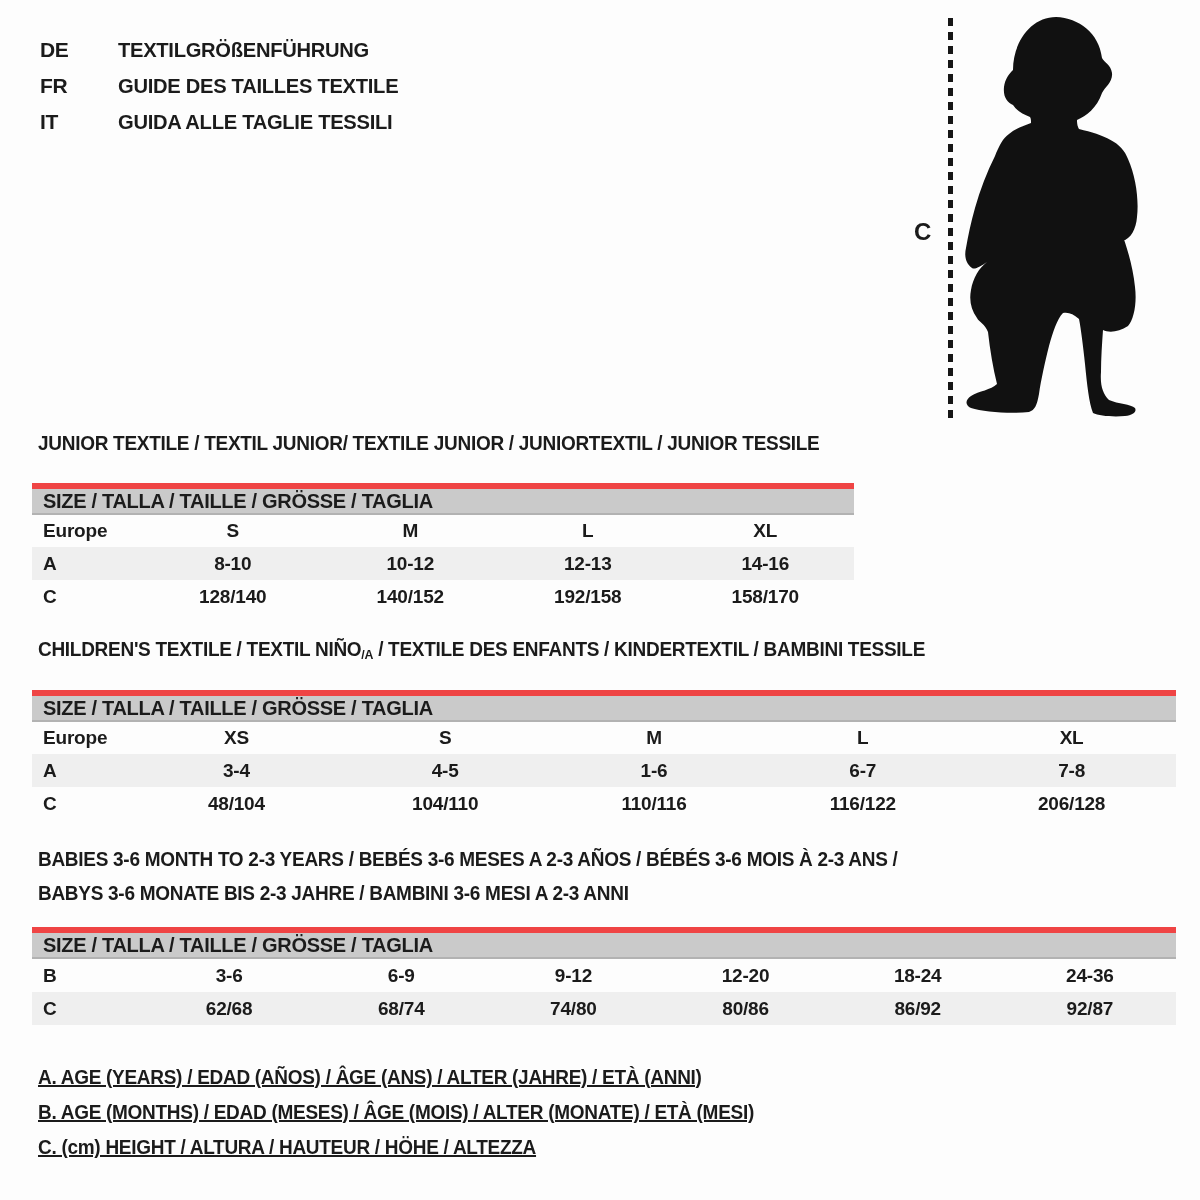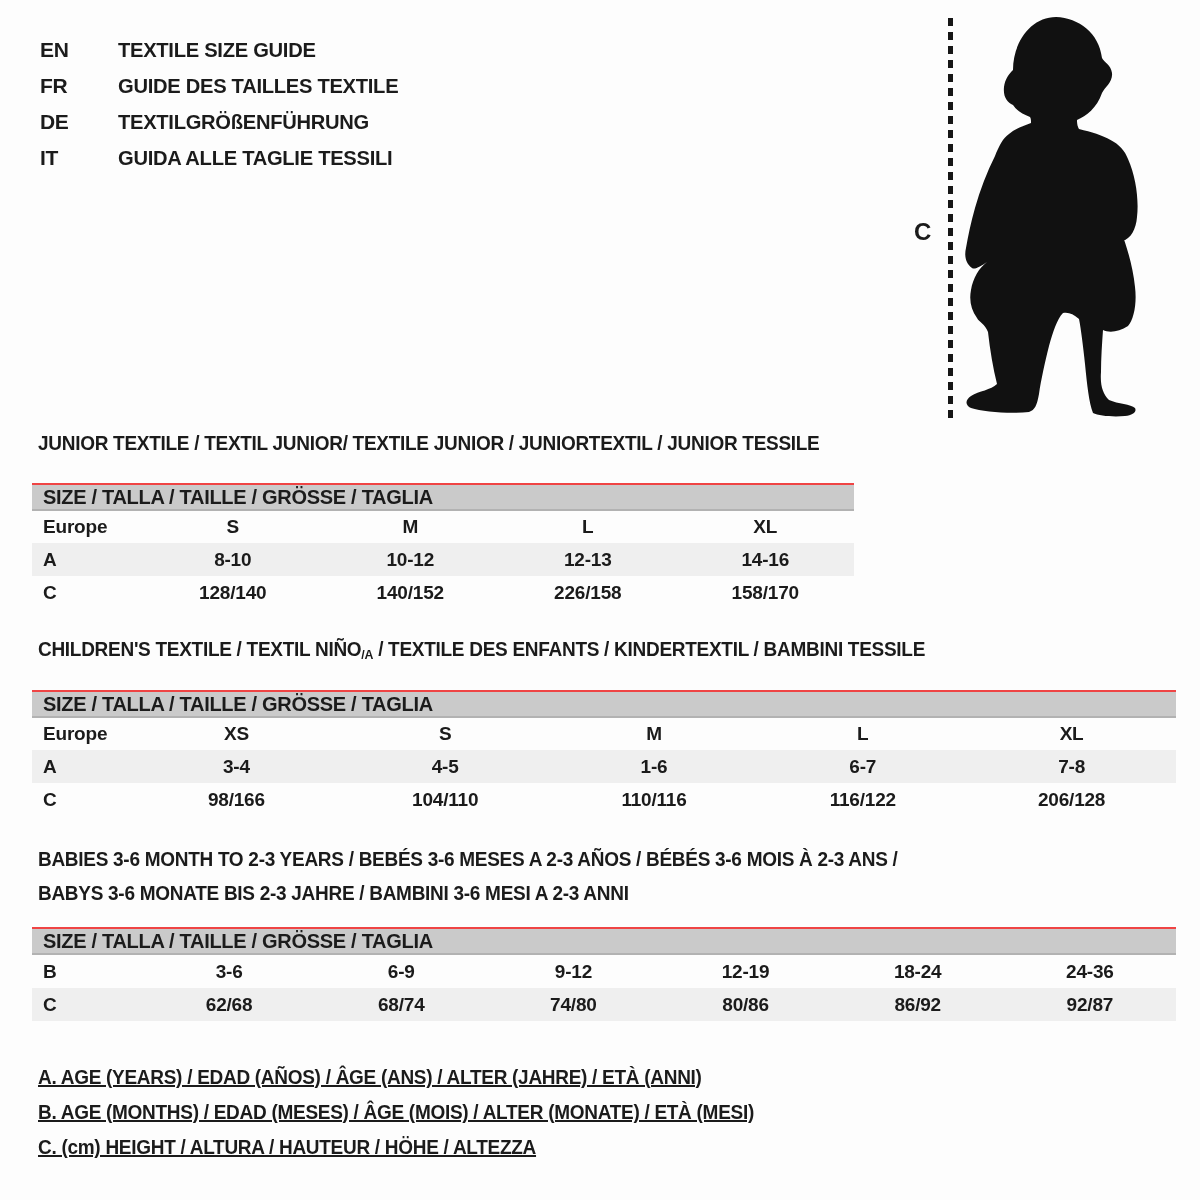--- a/index.html
+++ b/index.html
@@ -30,21 +30,21 @@
     letter-spacing:-0.3px;white-space:nowrap;
     transform:scaleX(0.95);transform-origin:left center;}
   .sec-title .sub{font-size:13px;position:relative;top:3px;}
   .babies-title{line-height:34px;}
 
   
   table.size-table{position:absolute;border-collapse:collapse;table-layout:fixed;
     font-size:19px;font-weight:bold;color:#1b1b1b;}
   table.size-table th.band{
     text-align:left;padding:0 0 0 11px;height:24px;
-    background:#cacaca;border-top:2px solid #ef4444;border-bottom:2px solid #b2b2b2;
+    background:#cacaca;border-top:6px solid #ef4444;border-bottom:2px solid #b2b2b2;
     font-size:20px;font-weight:bold;letter-spacing:-0.3px;}
   table.size-table td{text-align:center;padding:0;height:33px;vertical-align:middle;
     letter-spacing:-0.2px;}
   table.size-table tr.head-row td{height:32px;}
   table.size-table td.lbl{text-align:left;padding-left:11px;}
   table.size-table tr.alt{background:#efefef;}
 
   #junior-table{left:32px;top:483px;width:822px;}
   #children-table{left:32px;top:690px;width:1144px;}
   #babies-table{left:32px;top:927px;width:1144px;}
@@ -54,30 +54,26 @@
   .legend-line{font-size:20px;font-weight:bold;letter-spacing:-0.3px;line-height:35px;
     white-space:nowrap;transform:scaleX(0.95);transform-origin:left center;}
 </style>
 </head>
 <body>
 
 <div id="page">
 
   <div class="lang-block">
     <div class="lang-row">
-      <span class="lang-code">EN</span>
-      <span class="lang-label">TEXTILE SIZE GUIDE</span>
+      <span class="lang-code">DE</span>
+      <span class="lang-label">TEXTILGRÖßENFÜHRUNG</span>
     </div>
     <div class="lang-row">
       <span class="lang-code">FR</span>
       <span class="lang-label">GUIDE DES TAILLES TEXTILE</span>
-    </div>
-    <div class="lang-row">
-      <span class="lang-code">DE</span>
-      <span class="lang-label">TEXTILGRÖßENFÜHRUNG</span>
     </div>
     <div class="lang-row">
       <span class="lang-code">IT</span>
       <span class="lang-label">GUIDA ALLE TAGLIE TESSILI</span>
     </div>
   </div>
 
   <div class="dotted-line"></div>
   <div class="figure-label">C</div>
   <svg class="toddler" width="182" height="405" viewBox="0 0 180 405" aria-hidden="true">
@@ -156,21 +152,21 @@
         <td class="lbl">A</td>
         <td>8-10</td>
         <td>10-12</td>
         <td>12-13</td>
         <td>14-16</td>
       </tr>
       <tr>
         <td class="lbl">C</td>
         <td>128/140</td>
         <td>140/152</td>
-        <td>226/158</td>
+        <td>192/158</td>
         <td>158/170</td>
       </tr>
     </tbody>
   </table>
 
   <div class="sec-title" style="top:638px;">
     <span>CHILDREN'S TEXTILE / TEXTIL NIÑO</span><span class="sub">/A</span><span> / TEXTILE DES ENFANTS / KINDERTEXTIL / BAMBINI TESSILE</span>
   </div>
 
   <table class="size-table" id="children-table">
@@ -199,21 +195,21 @@
       <tr class="alt">
         <td class="lbl">A</td>
         <td>3-4</td>
         <td>4-5</td>
         <td>1-6</td>
         <td>6-7</td>
         <td>7-8</td>
       </tr>
       <tr>
         <td class="lbl">C</td>
-        <td>98/166</td>
+        <td>48/104</td>
         <td>104/110</td>
         <td>110/116</td>
         <td>116/122</td>
         <td>206/128</td>
       </tr>
     </tbody>
   </table>
 
   <div class="sec-title babies-title" style="top:842px;">
     <div>BABIES 3-6 MONTH TO 2-3 YEARS / BEBÉS 3-6 MESES A 2-3 AÑOS / BÉBÉS 3-6 MOIS À 2-3 ANS /</div>
@@ -234,21 +230,21 @@
       <tr>
           <th class="band" colspan="7">SIZE / TALLA / TAILLE / GRÖSSE / TAGLIA</th>
         </tr>
     </thead>
     <tbody>
       <tr>
         <td class="lbl">B</td>
         <td>3-6</td>
         <td>6-9</td>
         <td>9-12</td>
-        <td>12-19</td>
+        <td>12-20</td>
         <td>18-24</td>
         <td>24-36</td>
       </tr>
       <tr class="alt">
         <td class="lbl">C</td>
         <td>62/68</td>
         <td>68/74</td>
         <td>74/80</td>
         <td>80/86</td>
         <td>86/92</td>

